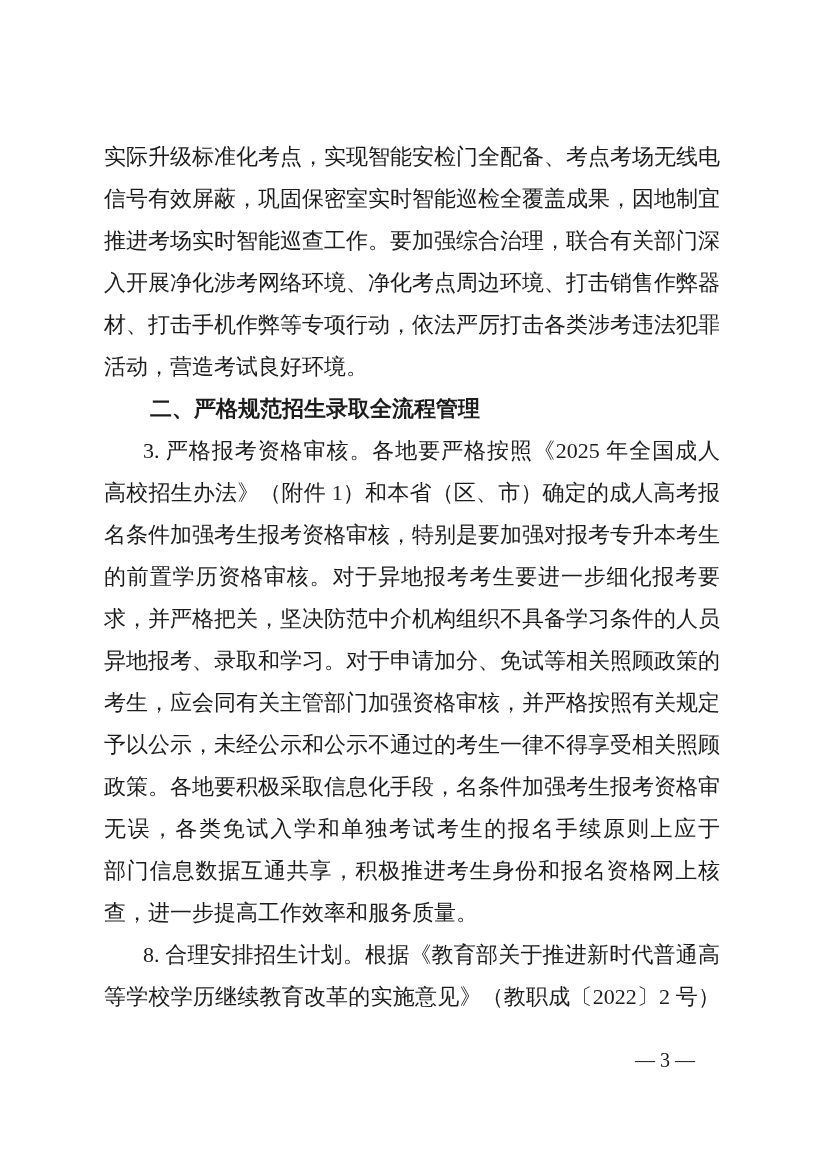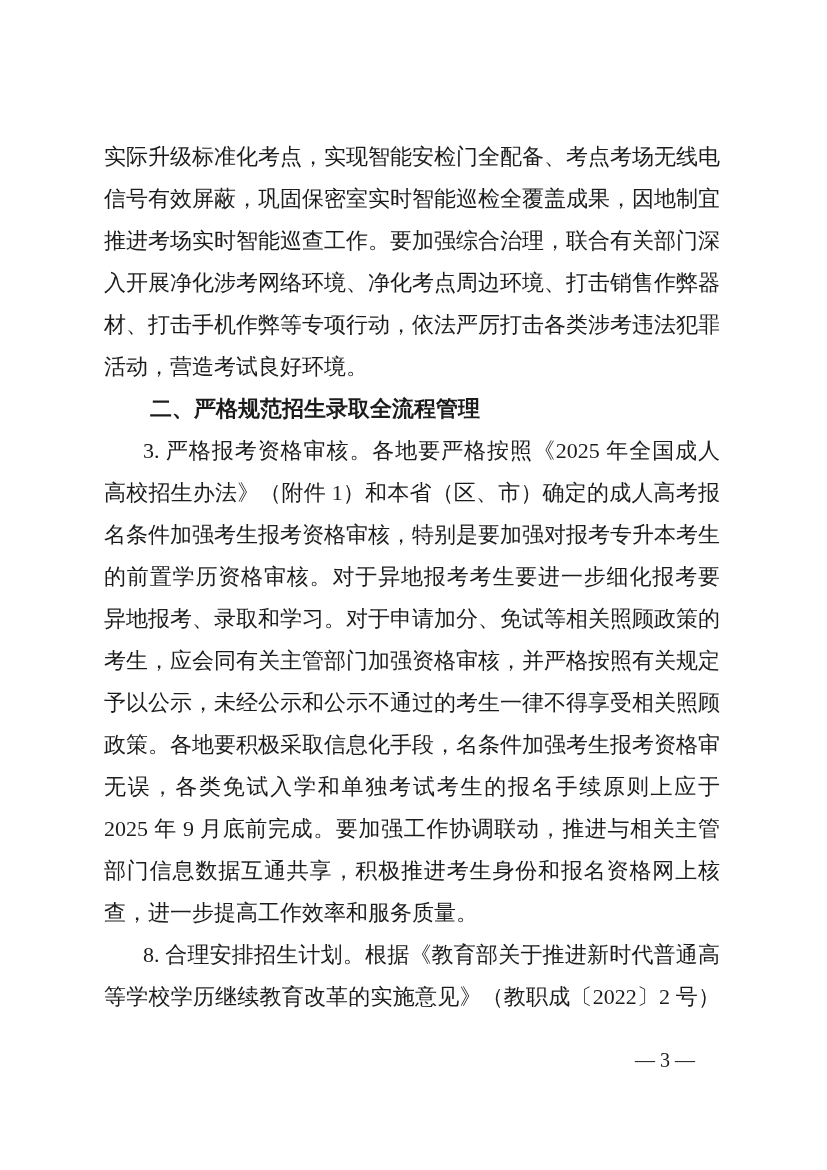--- a/index.html
+++ b/index.html
@@ -66,26 +66,26 @@
     <div class="line">入开展净化涉考网络环境、净化考点周边环境、打击销售作弊器</div>
     <div class="line">材、打击手机作弊等专项行动，依法严厉打击各类涉考违法犯罪</div>
     <div class="line flush">活动，营造考试良好环境。</div>
 
     <div class="line heading">二、严格规范招生录取全流程管理</div>
 
     <div class="line indent">3. 严格报考资格审核。各地要严格按照《2025 年全国成人</div>
     <div class="line">高校招生办法》（附件 1）和本省（区、市）确定的成人高考报</div>
     <div class="line">名条件加强考生报考资格审核，特别是要加强对报考专升本考生</div>
     <div class="line">的前置学历资格审核。对于异地报考考生要进一步细化报考要</div>
+    <div class="line">求，并严格把关，坚决防范中介机构组织不具备学习条件的人员</div>
     <div class="line">异地报考、录取和学习。对于申请加分、免试等相关照顾政策的</div>
     <div class="line">考生，应会同有关主管部门加强资格审核，并严格按照有关规定</div>
     <div class="line">予以公示，未经公示和公示不通过的考生一律不得享受相关照顾</div>
     <div class="line">政策。各地要积极采取信息化手段，名条件加强考生报考资格审核</div>
     <div class="line">无误，各类免试入学和单独考试考生的报名手续原则上应于</div>
-    <div class="line">2025 年 9 月底前完成。要加强工作协调联动，推进与相关主管</div>
     <div class="line">部门信息数据互通共享，积极推进考生身份和报名资格网上核</div>
     <div class="line flush">查，进一步提高工作效率和服务质量。</div>
 
     <div class="line indent">8. 合理安排招生计划。根据《教育部关于推进新时代普通高</div>
     <div class="line">等学校学历继续教育改革的实施意见》（教职成〔2022〕2 号）</div>
   </div>
 
   <div class="pagenum">— 3 —</div>
 </div>
 

